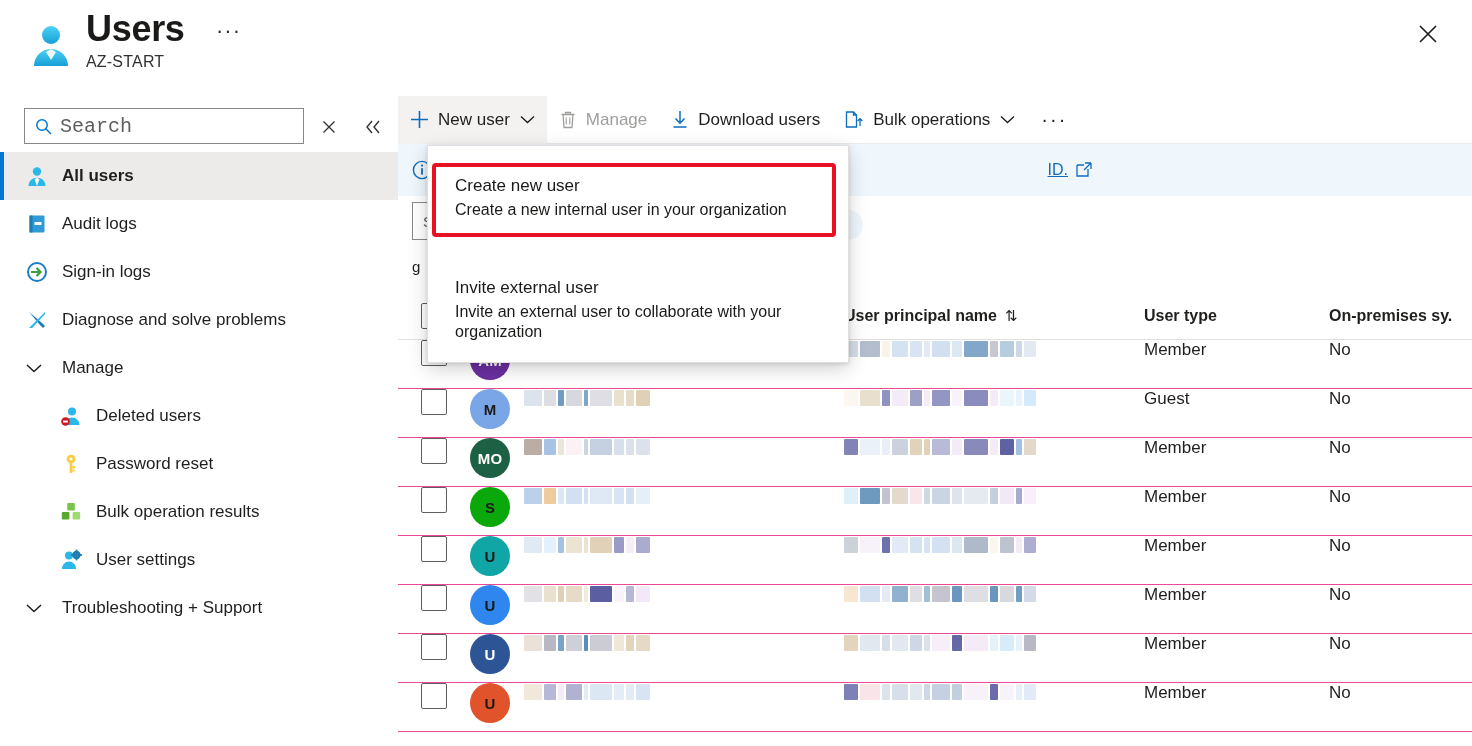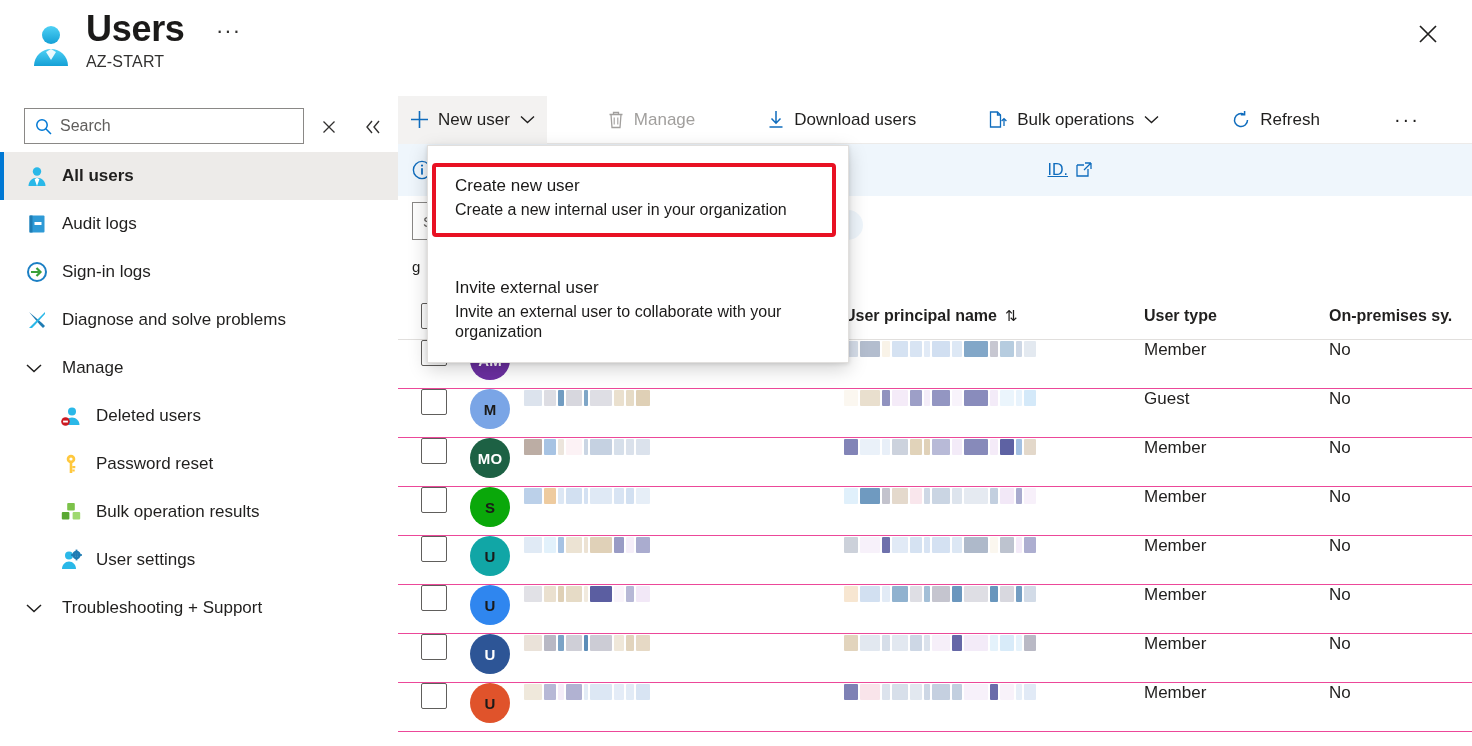--- a/index.html
+++ b/index.html
@@ -41,21 +41,21 @@
   
   .rail { position: absolute; left: 0; top: 96px; width: 398px; height: 650px; background:#fff; }
   .search-row { position: absolute; left: 0; top: 8px; width: 398px; height: 46px; }
   .search-box {
     position: absolute; left: 24px; top: 4px; width: 280px; height: 36px;
     border: 1px solid #8a8886; background: #fff;
     display: flex; align-items: center; padding-left: 10px;
   }
   .search-box .mag { flex: 0 0 auto; margin-right: 8px; display:flex; }
   .search-box input {
-    border: none; outline: none; font-size: 16px; font-family: Liberation Sans, sans-serif;
+    border: none; outline: none; font-size: 20px; font-family: Liberation Mono, monospace;
     color: #1b1a19; background: transparent; width: 220px;
   }
   .search-box input::placeholder { color: #605e5c; }
   .rail-x {
     position: absolute; left: 316px; top: 10px; width: 26px; height: 26px;
     display:flex; align-items:center; justify-content:center; cursor:pointer; color:#323130;
   }
   .rail-collapse {
     position: absolute; left: 360px; top: 10px; width: 26px; height: 26px;
     display:flex; align-items:center; justify-content:center; cursor:pointer; color:#323130;
@@ -76,21 +76,21 @@
   .nav-item.group .chev { width: 22px; margin-right: 14px; flex:0 0 auto; color:#201f1e; }
   .nav-item.sub { padding-left: 58px; }
   .nav-item.sub .nicon { width: 26px; height: 26px; margin-right: 12px; }
 
   
   .main { position: absolute; left: 398px; top: 96px; width: 1074px; height: 650px; background: #fff; }
   .main-divider { position: absolute; left: 398px; top: 96px; width: 1px; height: 650px; background: #edebe9; }
 
   .toolbar {
     position: absolute; left: 0; top: 0; width: 1074px; height: 48px;
-    display: flex; align-items: center; border-bottom: 1px solid #edebe9; gap: 48px;
+    display: flex; align-items: center; border-bottom: 1px solid #edebe9;
   }
   .tb-btn {
     display: flex; align-items: center; height: 48px; padding: 0 12px;
     font-size: 17px; color: #201f1e; cursor: pointer; white-space: nowrap;
   }
   .tb-btn.active { background: #f3f2f1; }
   .tb-btn.disabled { color: #a19f9d; cursor: default; }
   .tb-btn .ticon { margin-right: 9px; display:flex; align-items:center; }
   .tb-btn .tchev { margin-left: 10px; display:flex; align-items:center; color:#201f1e; }
   .tb-more { display:flex; align-items:center; height:48px; padding: 0 14px; cursor:pointer; font-size:20px; letter-spacing:2px; color:#201f1e; }
@@ -386,29 +386,20 @@
           </svg>
         </span>
         <span>Bulk operations</span>
         <span class="tchev">
           <svg width="15" height="9" viewBox="0 0 15 9">
             <path d="M1 1.5 L7.5 7.5 L14 1.5" stroke="#201f1e" stroke-width="1.4" fill="none"></path>
           </svg>
         </span>
       </div>
 
-      <div class="tb-btn">
-        <span class="ticon">
-          <svg width="20" height="20" viewBox="0 0 20 20">
-            <path d="M16.5 10 a6.5 6.5 0 1 1 -3.3 -5.6" stroke="#0f6cbd" stroke-width="1.5" fill="none"></path>
-            <path d="M13.6 1 v3.8 h-3.8" stroke="#0f6cbd" stroke-width="1.5" fill="none"></path>
-          </svg>
-        </span>
-        <span>Refresh</span>
-      </div>
 
       <div class="tb-more">···</div>
     </div>
 
     <div class="info-banner">
       <span class="ib-icon">
         <svg width="20" height="20" viewBox="0 0 20 20">
           <circle cx="10" cy="10" r="8.6" fill="none" stroke="#0f6cbd" stroke-width="1.4"></circle>
           <circle cx="10" cy="5.6" r="1.1" fill="#0f6cbd"></circle>
           <rect x="9.1" y="8.2" width="1.8" height="6.4" fill="#0f6cbd"></rect>

